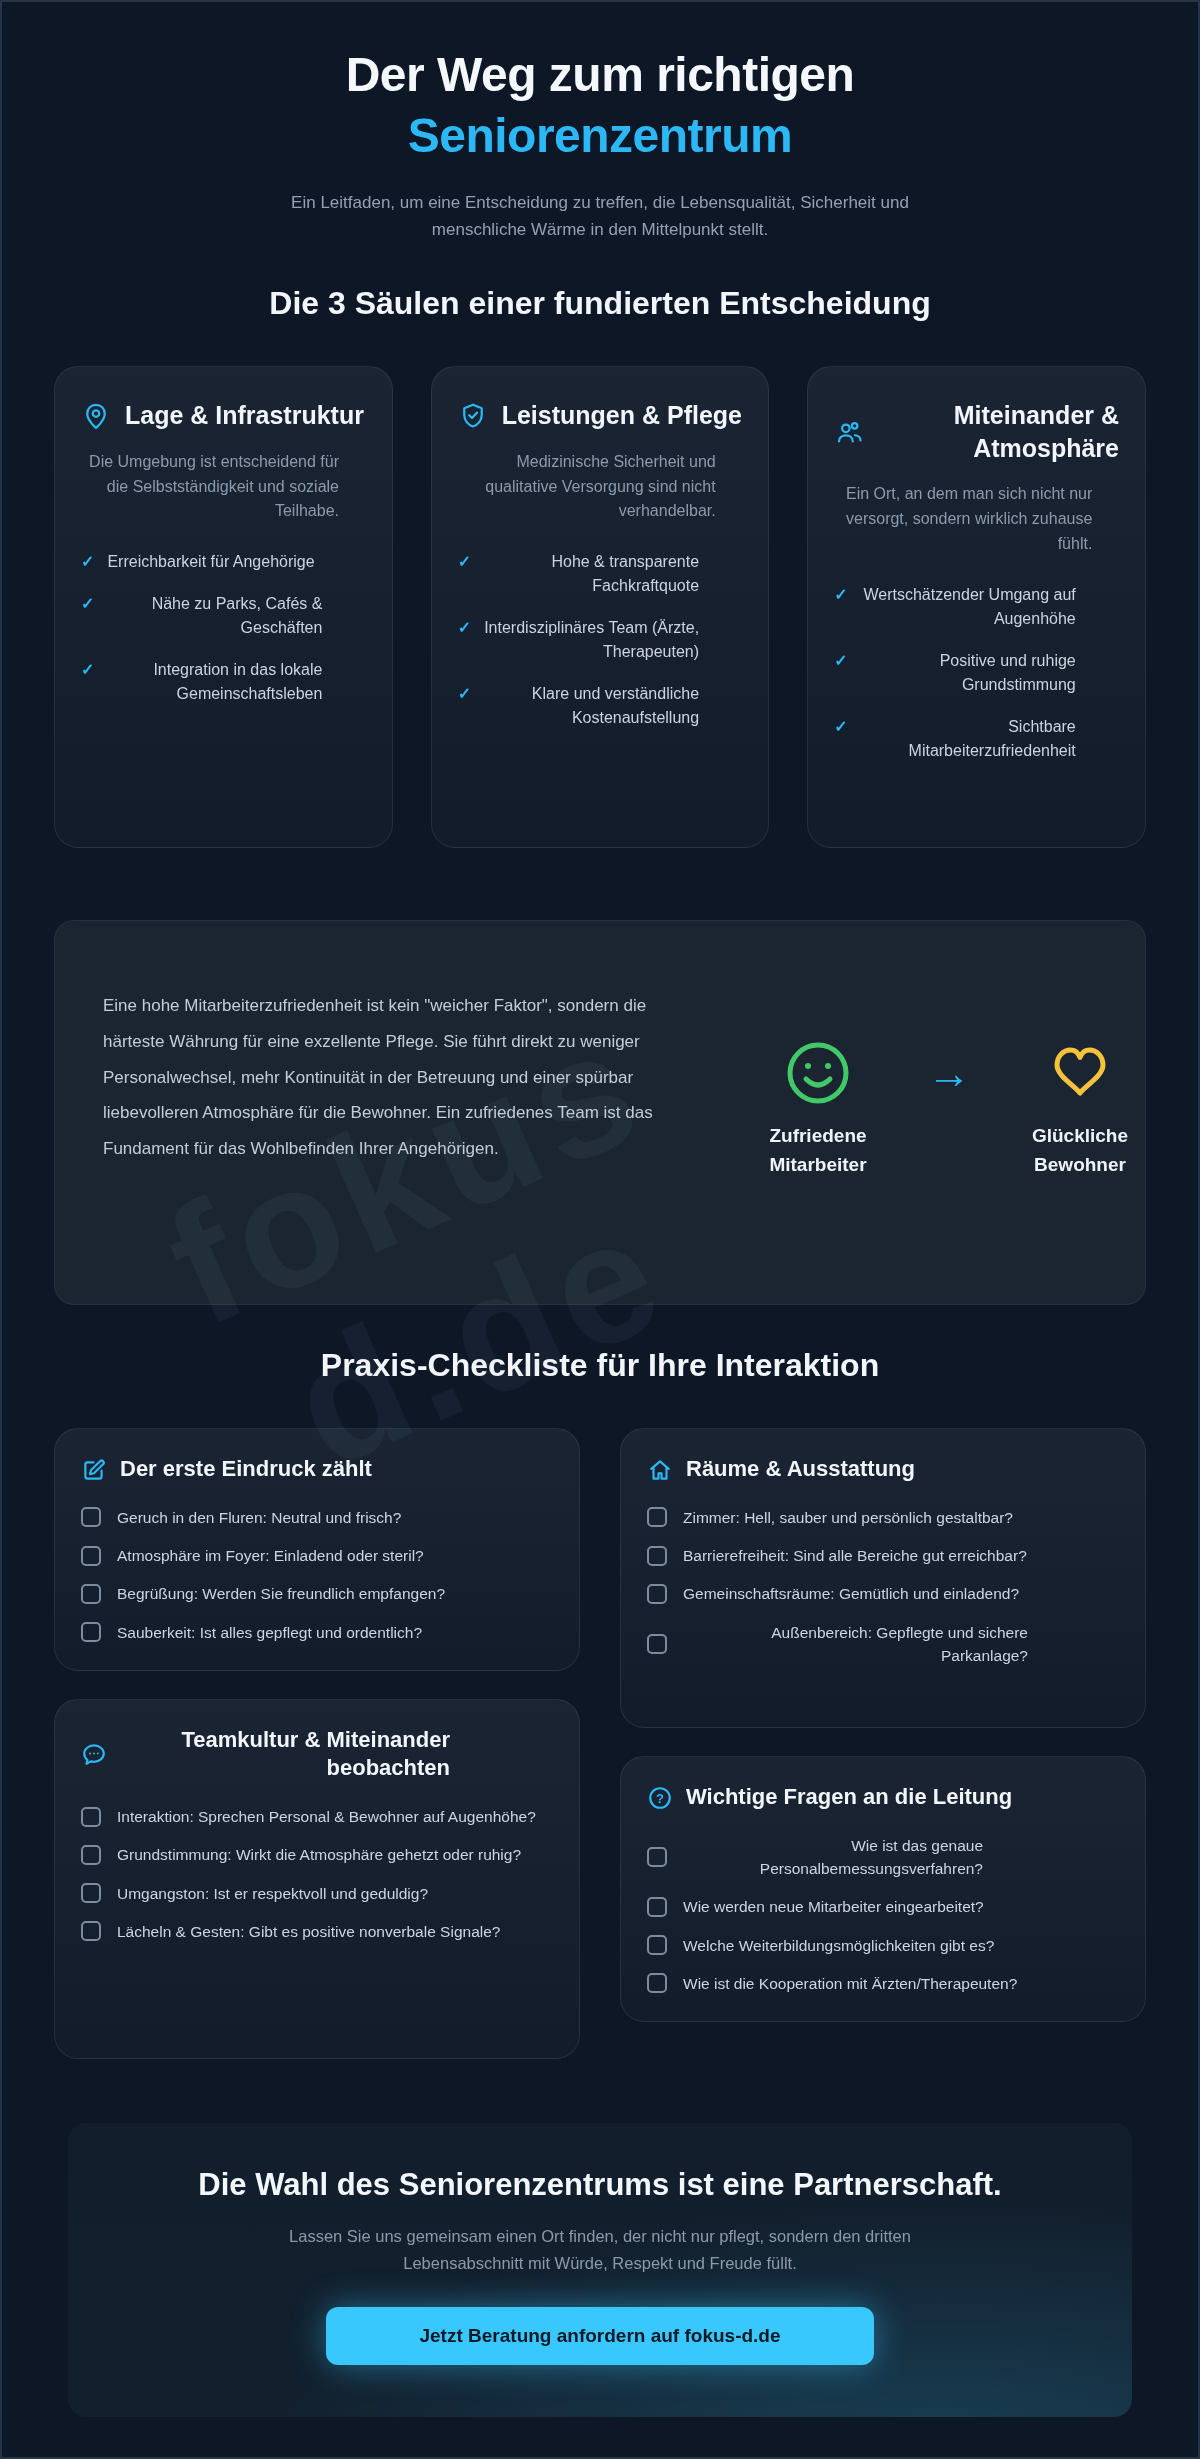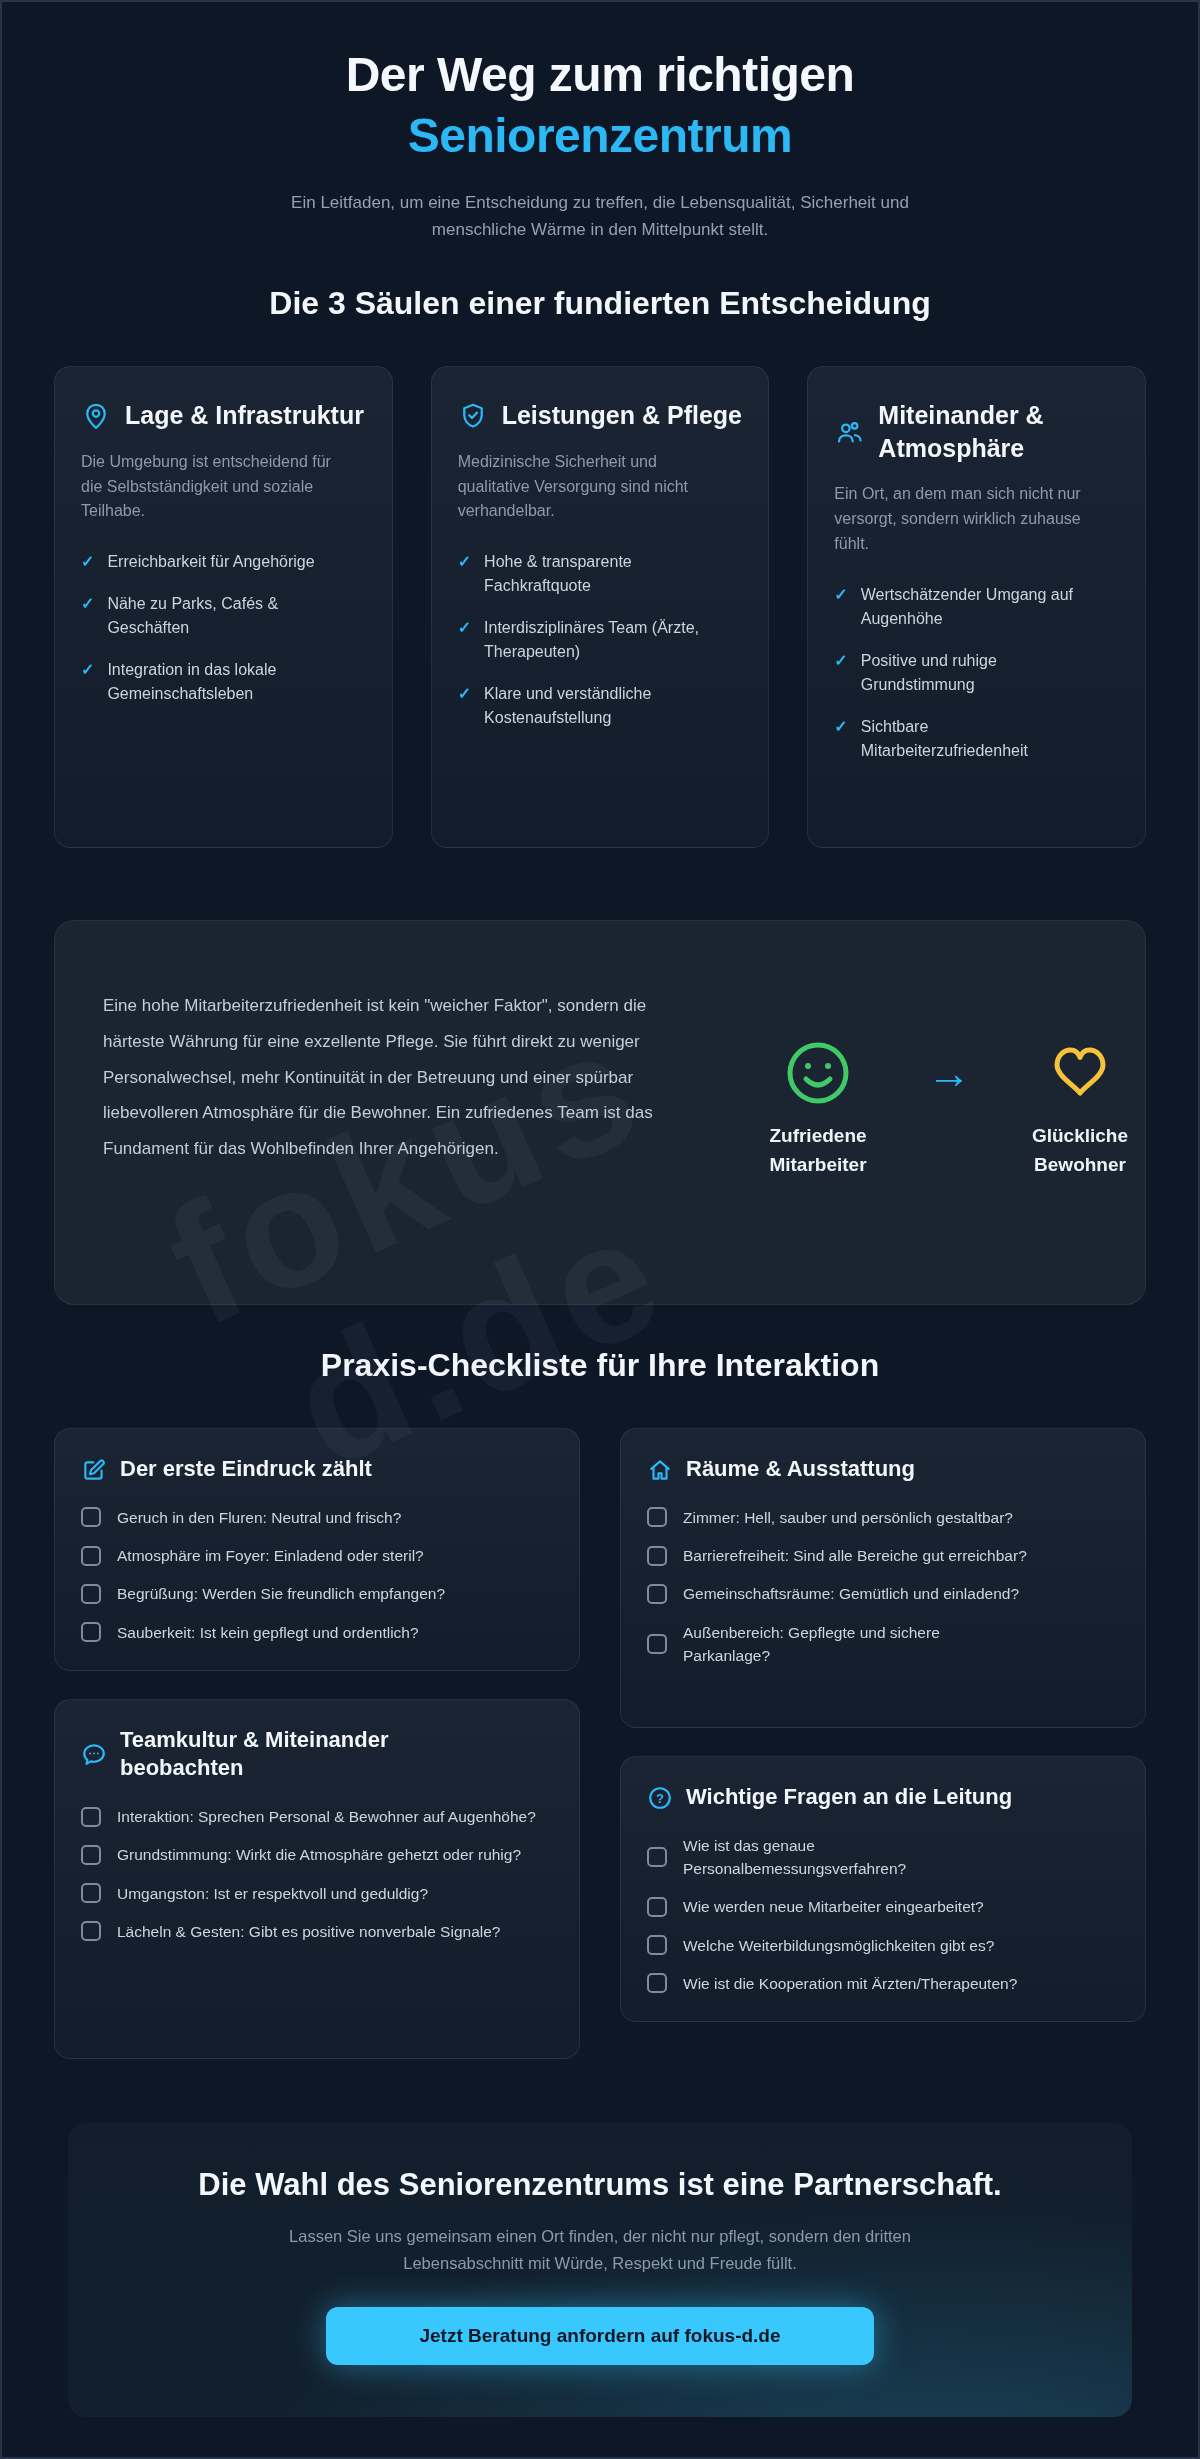--- a/index.html
+++ b/index.html
@@ -19,21 +19,21 @@
   .hero { padding-top:42px; text-align:center; position:relative; z-index:2; }
   .hero h1 { font-size:48px; font-weight:800; line-height:1.28; color:#f4f7fb; letter-spacing:-0.5px; }
   .hero h1 .accent { display:block; color:#2cb7f5; }
   .hero .sub { margin:22px auto 0; max-width:670px; font-size:17px; line-height:1.6; color:#93a1b3; }
 
   .section-heading { margin-top:42px; text-align:center; font-size:32px; font-weight:800; color:#f2f5f9; position:relative; z-index:2; }
 
   
   .pillars { margin-top:44px; display:flex; gap:38px; align-items:flex-start; position:relative; z-index:2; }
   .card { background:linear-gradient(180deg,#1a2432 0%,#131c2a 100%);
-          border:1px solid rgba(130,155,190,0.15); border-radius:16px; }
+          border:1px solid rgba(130,155,190,0.15); border-radius:24px;text-align:right; }
   .pillar { flex:1; min-height:482px; padding:32px 26px 30px; }
   .p-head { display:flex; align-items:center; gap:14px; }
   .p-head h3 { font-size:25px; line-height:1.3; font-weight:800; color:#f2f6fa; }
   .icon { color:#2cb7f5; flex-shrink:0; display:inline-flex; }
   .pillar .desc { margin-top:18px; max-width:258px; font-size:16px; line-height:1.55; color:#8d9aab; }
   .p-list { list-style:none; margin-top:26px; display:flex; flex-direction:column; gap:18px; }
   .p-list li { display:flex; gap:13px; font-size:16px; line-height:1.5; color:#cbd4df; }
   .tick { color:#2cb7f5; font-weight:700; font-size:16px; }
   .p-list li span.t { max-width:215px; display:inline-block; }
 
@@ -229,21 +229,21 @@
           <div class="c-item">
               <span class="cbox"></span>
               <span class="txt">Atmosphäre im Foyer: Einladend oder steril?</span>
             </div>
           <div class="c-item">
               <span class="cbox"></span>
               <span class="txt">Begrüßung: Werden Sie freundlich empfangen?</span>
             </div>
           <div class="c-item">
               <span class="cbox"></span>
-              <span class="txt">Sauberkeit: Ist kein gepflegt und ordentlich?</span>
+              <span class="txt">Sauberkeit: Ist alles gepflegt und ordentlich?</span>
             </div>
         </div>
       </div>
 
       <div class="card check-card min360 title-wrap">
         <div class="c-head">
           <span class="icon">
             <svg width="26" height="26" viewBox="0 0 24 24" fill="none" stroke="currentColor" stroke-width="2" stroke-linecap="round" stroke-linejoin="round">
                 <path d="M12 4c5 0 9 3.4 9 7.6S17 19.2 12 19.2c-1 0-2-.1-2.9-.4L5 21l1-3.4C4.2 16.2 3 14 3 11.6 3 7.4 7 4 12 4Z"></path>
                 <circle cx="8.4" cy="11.6" r="0.9" fill="currentColor" stroke="none"></circle>

